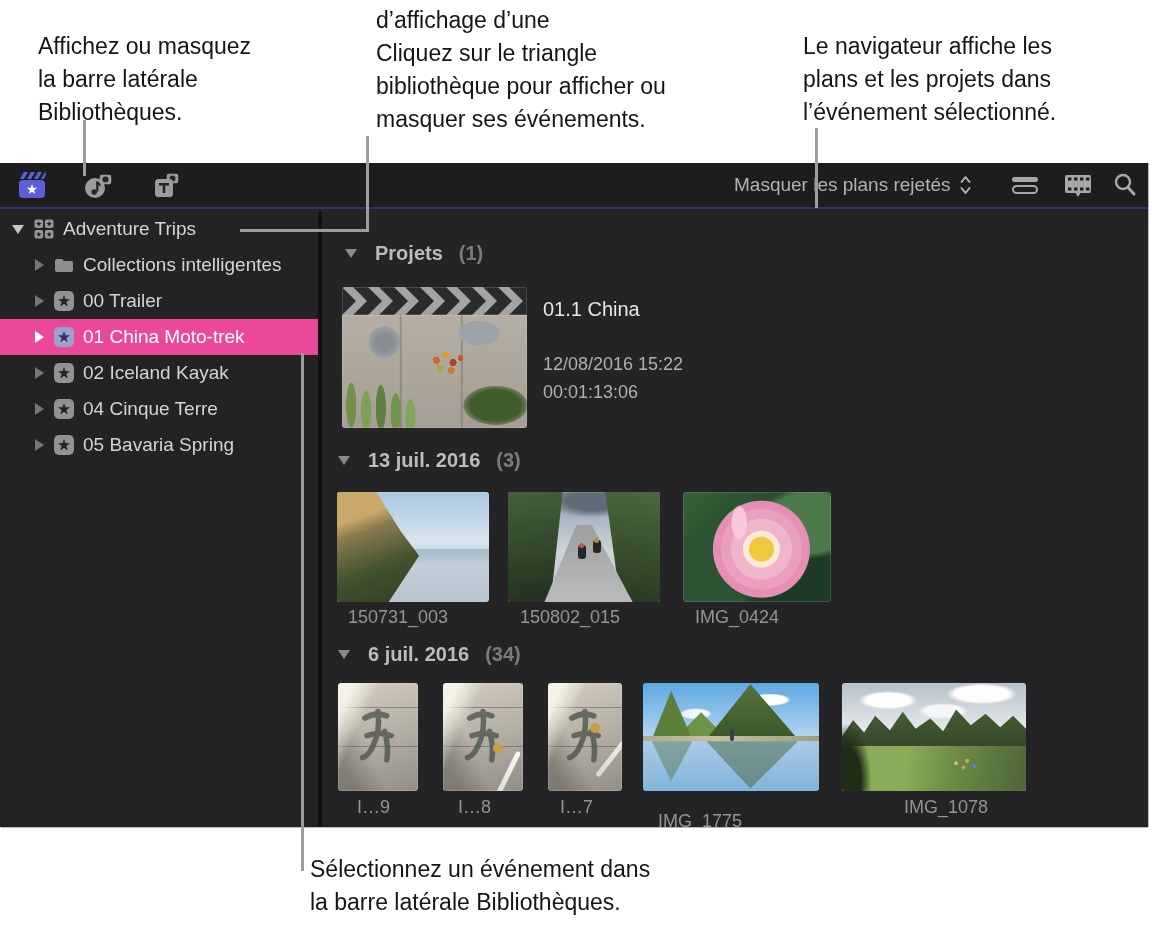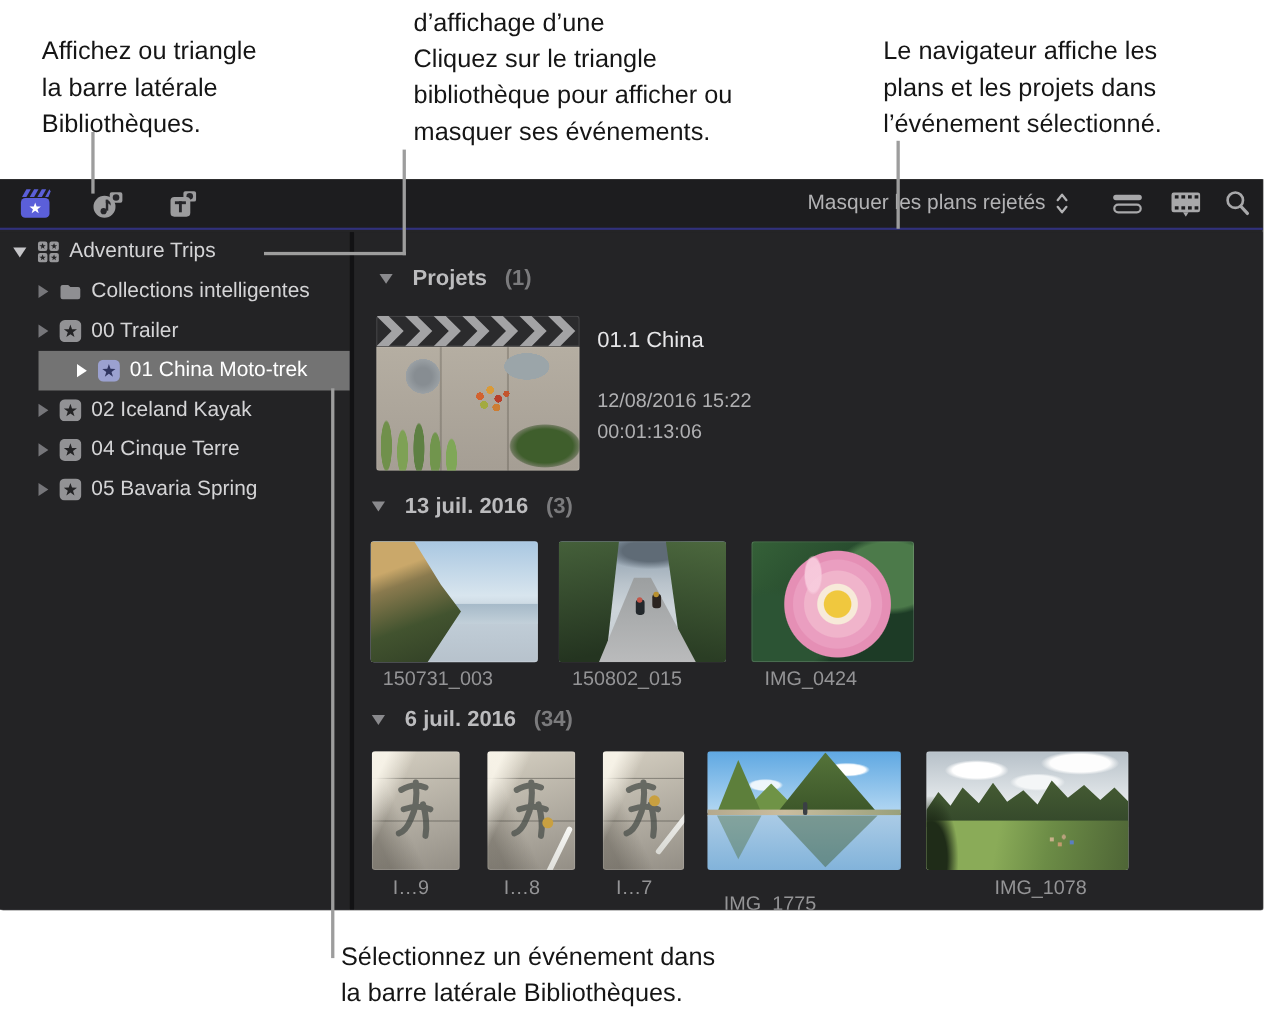--- a/index.html
+++ b/index.html
@@ -22,21 +22,21 @@
   
   .main{position:absolute;left:0;top:48px;right:0;bottom:0;}
   .sidebar{position:absolute;left:0;top:0;width:318px;bottom:0;background:#232325;}
   .v-divider{position:absolute;left:318px;top:0;width:4px;bottom:0;background:#121214;}
   .browser{position:absolute;left:322px;top:0;right:0;bottom:0;background:#242426;overflow:hidden;}
 
   
   .sb-row{position:relative;height:36px;display:flex;align-items:center;color:#d4d4d6;font-size:19px;}
   .sb-row.lib{padding-left:12px;}
   .sb-row.item{padding-left:35px;}
-  .sb-row.selected{background:#737373;color:#ffffff;margin-left:35px;}
+  .sb-row.selected{background:#ec4899;color:#ffffff;}
   .sb-row .tri{margin-right:10px;}
   .sb-row .icn{margin-right:9px;display:flex;align-items:center;}
   .tri-d{width:0;height:0;border-top:9px solid #c6c6c9;border-left:6px solid transparent;border-right:6px solid transparent;}
   .tri-r{width:0;height:0;border-left:9px solid #76767a;border-top:6px solid transparent;border-bottom:6px solid transparent;}
   .selected .tri-r{border-left-color:#ffffff;}
   .badge-star .bg{fill:#929295;}
   .badge-star .st{fill:#232325;}
   .selected .badge-star .bg{fill:#9ba1d0;}
   .selected .badge-star .st{fill:#303560;}
 
@@ -142,21 +142,21 @@
   .art-valley .fgtree{left:0;bottom:0;width:16%;height:62%;background:radial-gradient(ellipse at 15% 85%, #1f2c18 42%, rgba(0,0,0,0) 72%);}
 
   .chev-strip{background:#2b2b2d;}
 </style>
 </head>
 <body>
 
 <div class="page">
 
   <div class="callout" style="left:38px;top:30px;">
-    <div>Affichez ou triangle</div>
+    <div>Affichez ou masquez</div>
     <div>la barre latérale</div>
     <div>Bibliothèques.</div>
   </div>
   <div class="callout" style="left:376px;top:4px;">
     <div>d’affichage d’une</div>
     <div>Cliquez sur le triangle</div>
     <div>bibliothèque pour afficher ou</div>
     <div>masquer ses événements.</div>
   </div>
   <div class="callout" style="left:803px;top:30px;">

